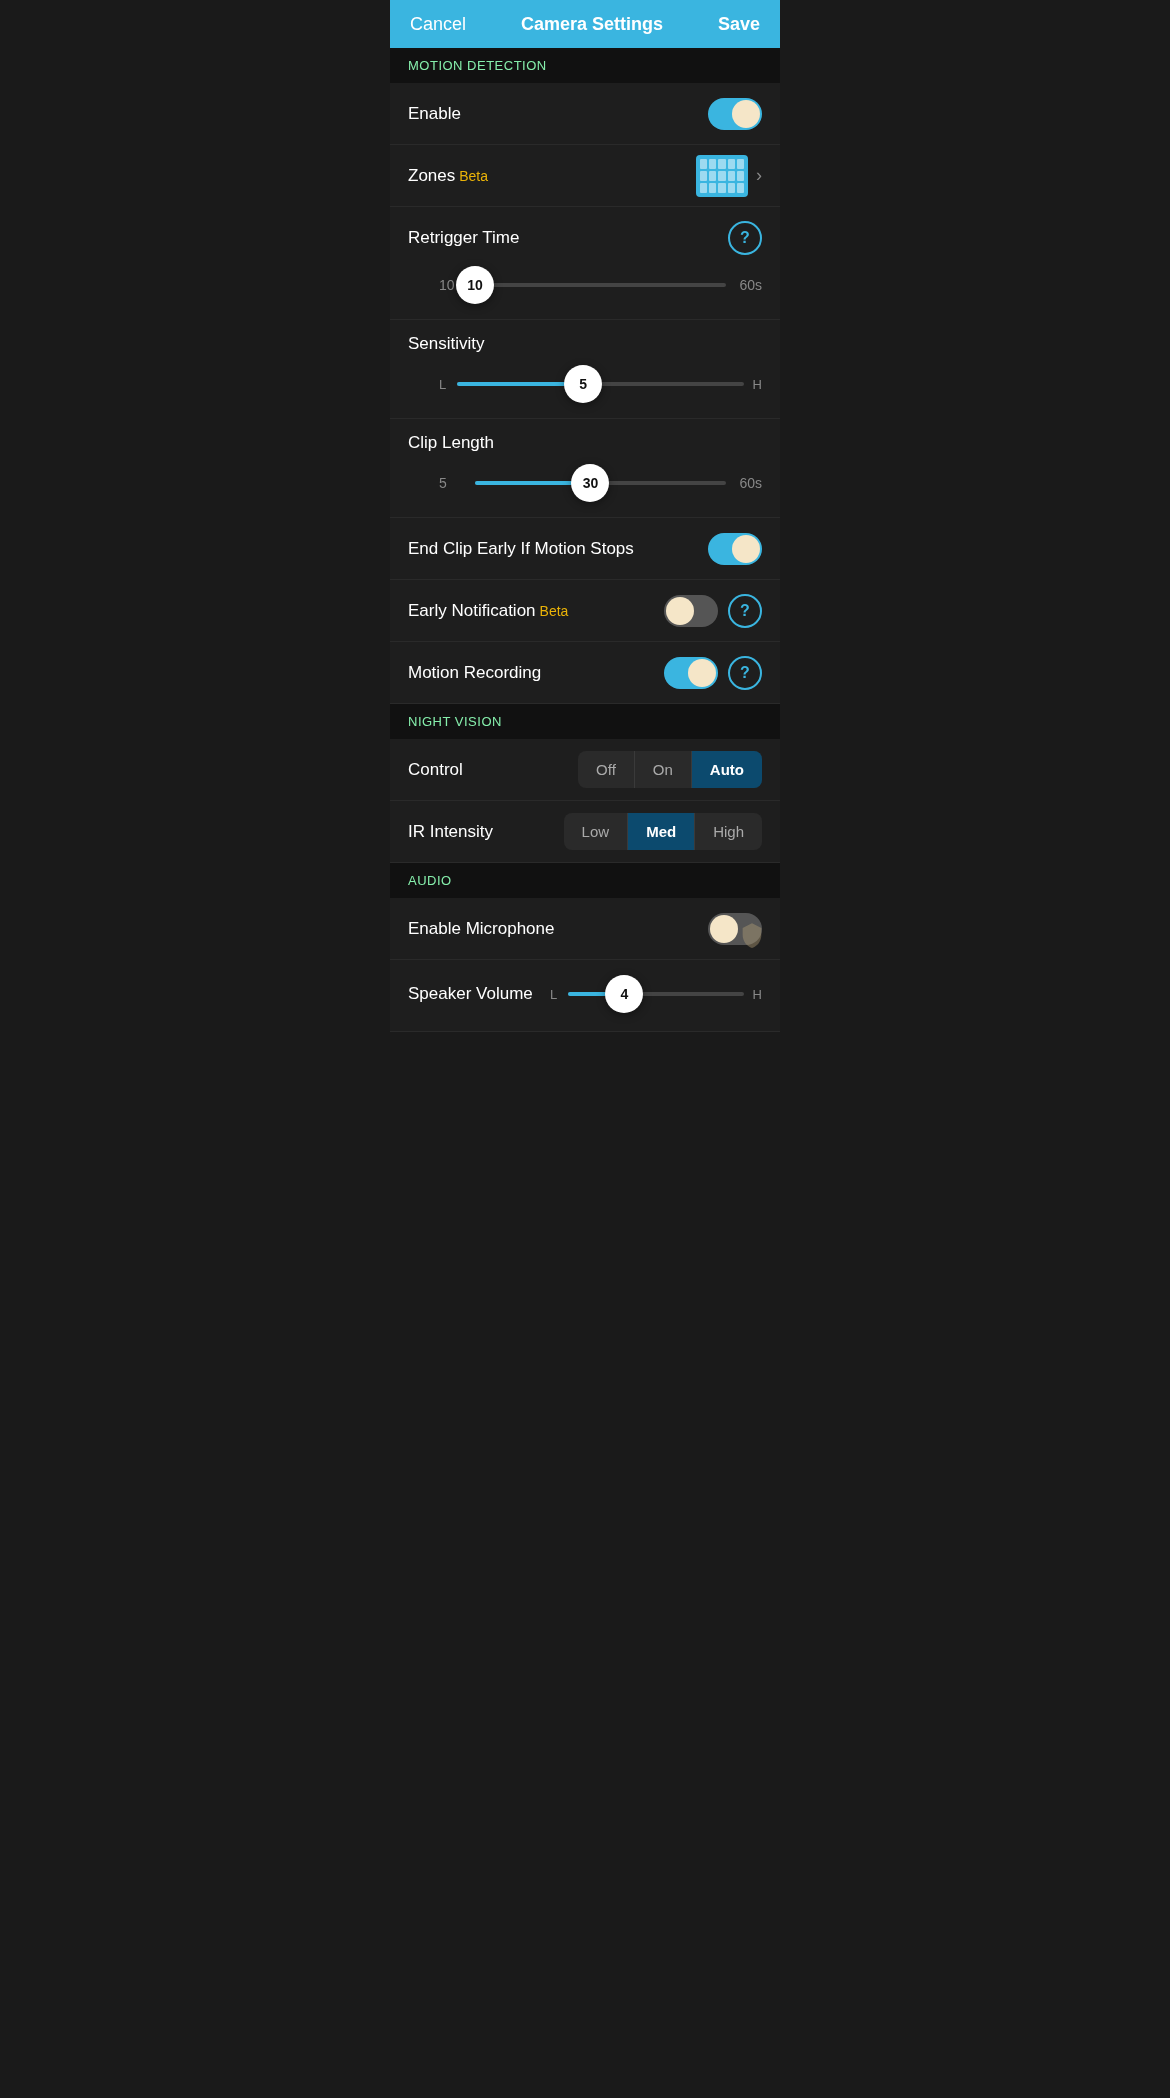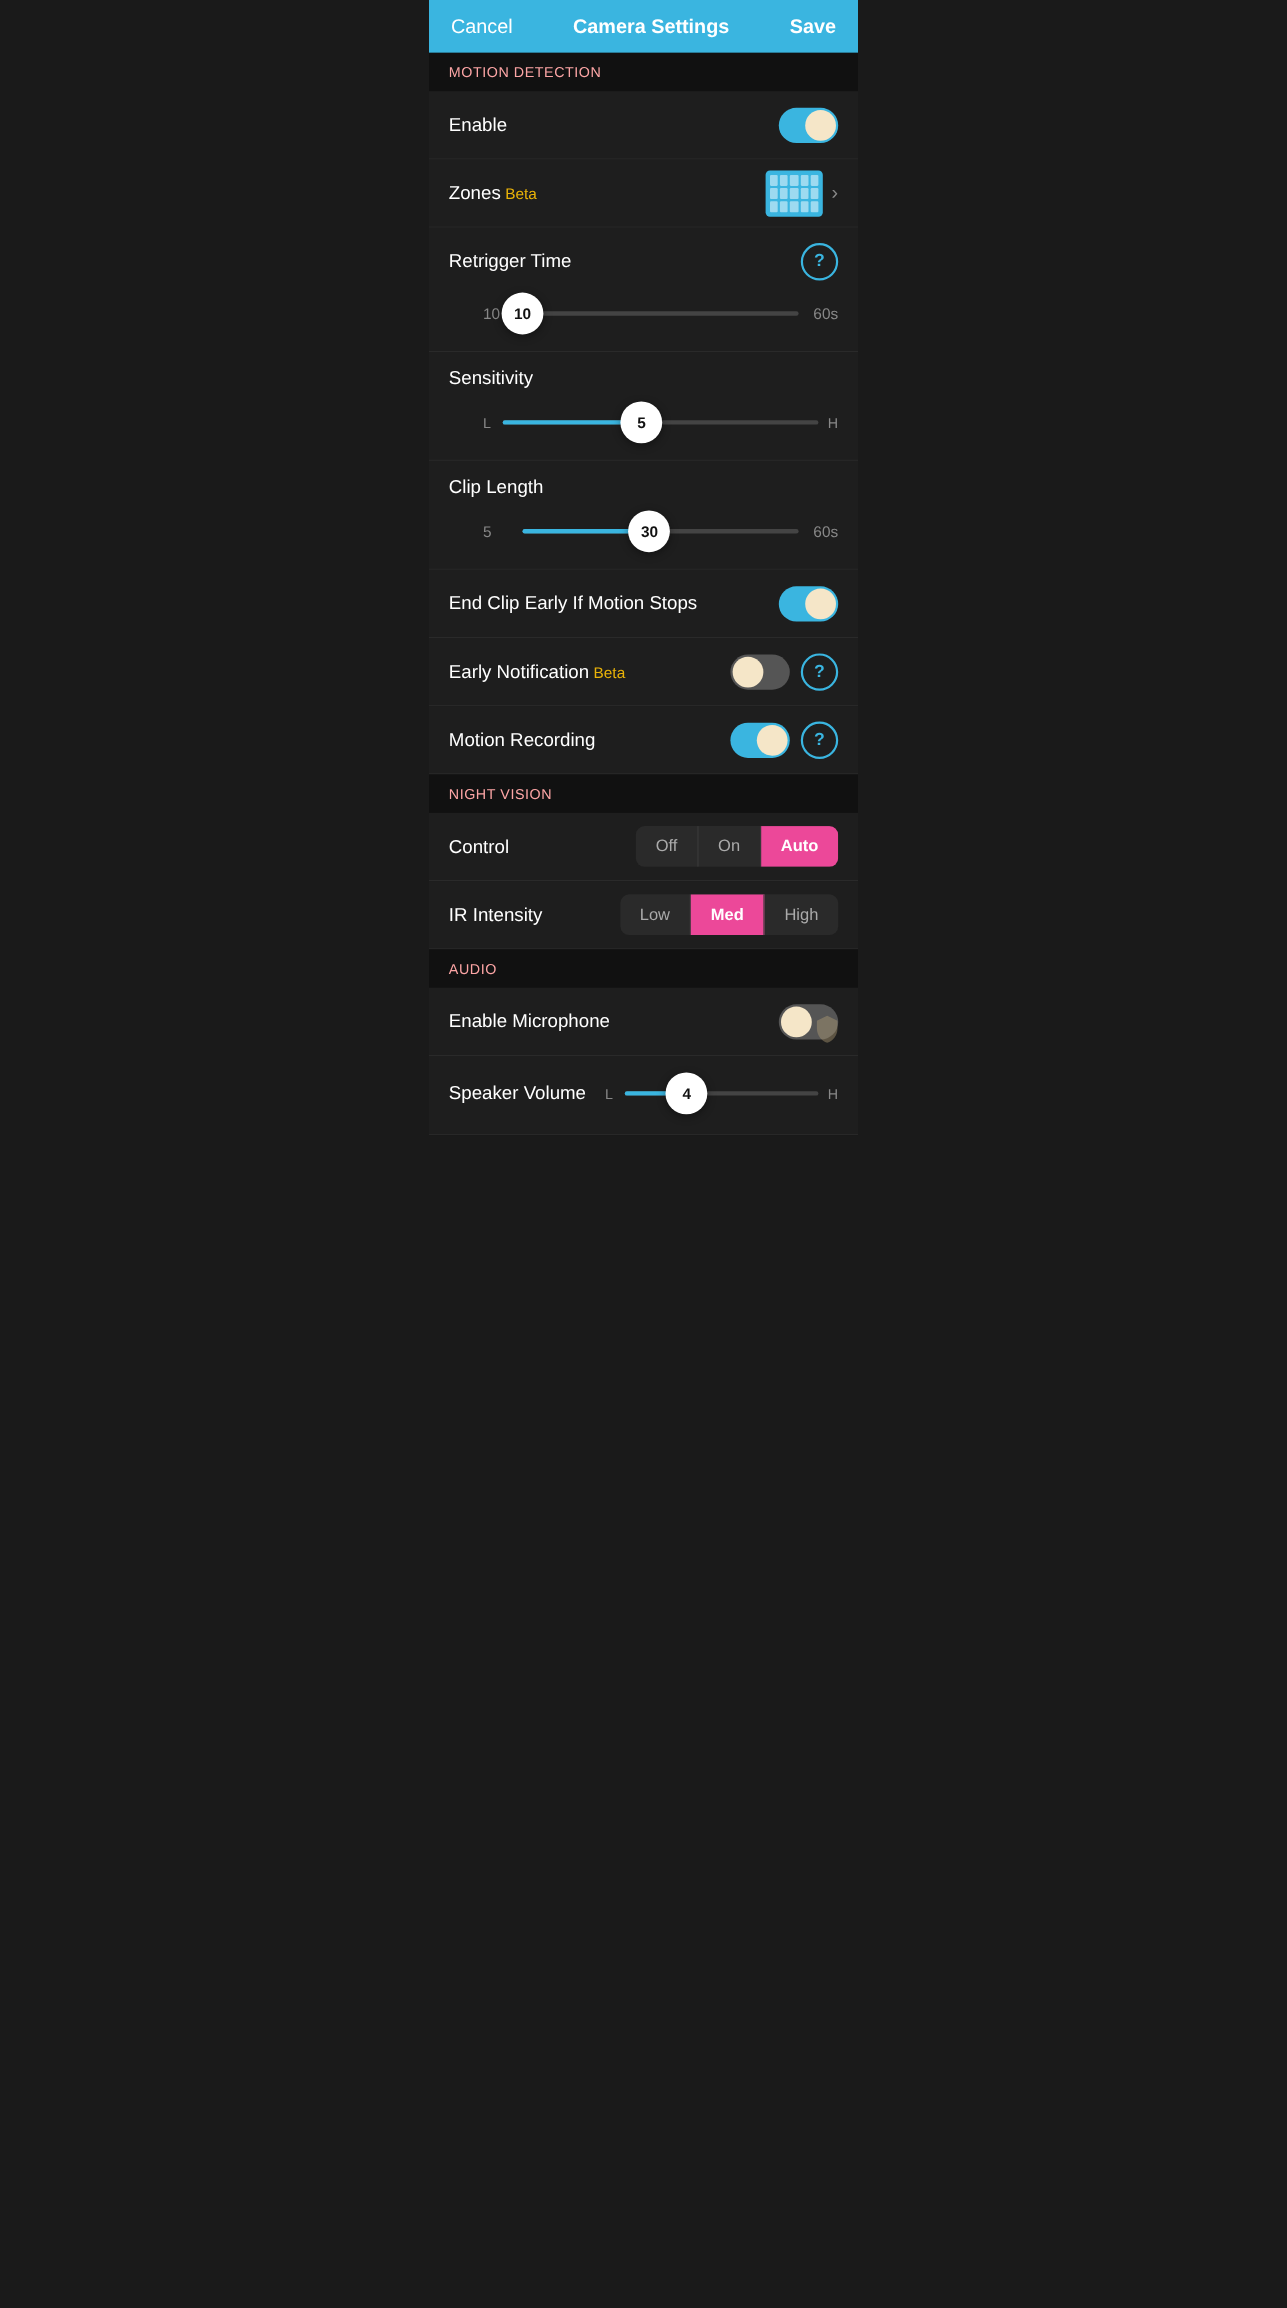--- a/index.html
+++ b/index.html
@@ -38,21 +38,21 @@
       font-size: 18px;
       font-weight: 700;
       cursor: pointer;
     }
 
     
     .section-header {
       background: #111111;
       padding: 10px 18px;
       font-size: 13px;
-      color: #fca5a5;
+      color: #86efac;
       letter-spacing: 0.5px;
       font-weight: 500;
     }
 
     
     .row {
       background: #1e1e1e;
       border-bottom: 1px solid #2a2a2a;
       padding: 0 18px;
       display: flex;
@@ -213,21 +213,21 @@
     .segment-btn {
       padding: 10px 18px;
       font-size: 15px;
       color: #aaa;
       cursor: pointer;
       font-weight: 400;
       border-right: 1px solid #3a3a3a;
     }
     .segment-btn:last-child { border-right: none; }
     .segment-btn.active {
-      background: #ec4899;
+      background: #0c4a6e;
       color: #fff;
       font-weight: 600;
     }
 
     
     .shield-overlay {
       position: absolute;
       right: -4px;
       bottom: -4px;
       width: 28px;

